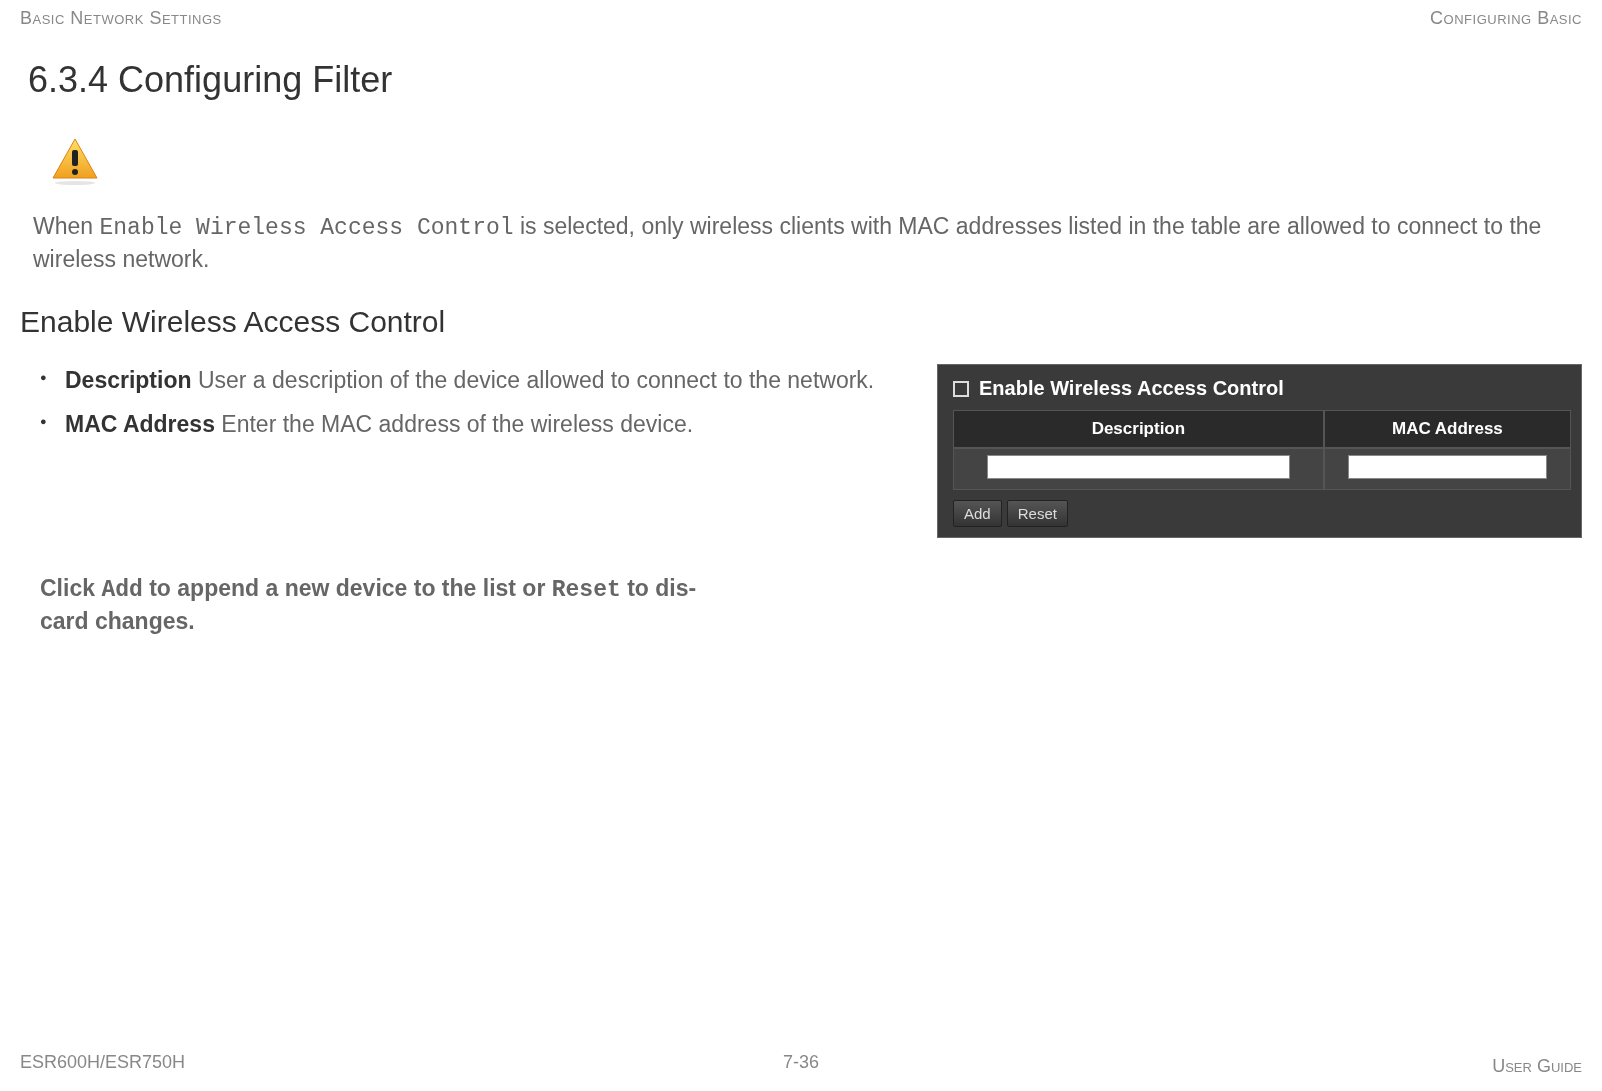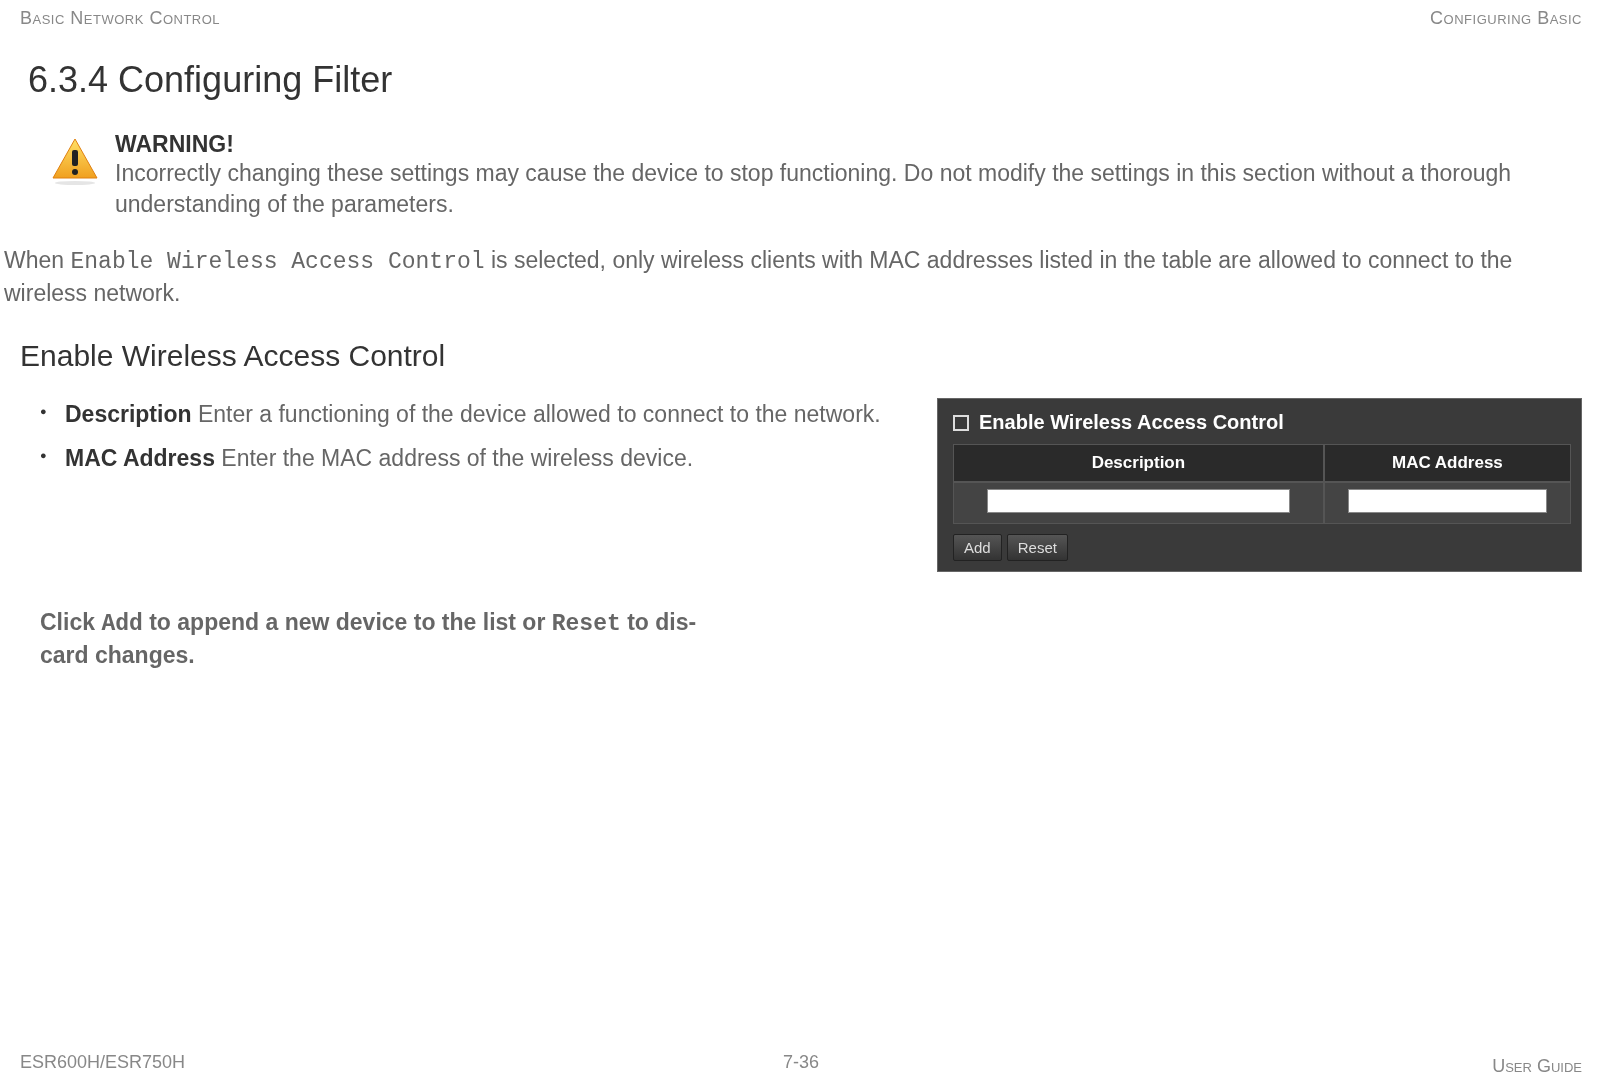--- a/index.html
+++ b/index.html
@@ -51,21 +51,21 @@
       font-size: 23px;
       color: #333;
       display: block;
     }
     .warning-body {
       font-size: 23px;
       color: #666;
       line-height: 1.35;
     }
     .intro-text {
-      padding: 15px 20px 0 4px;
+      padding: 15px 20px 0 33px;
       font-size: 23px;
       color: #666;
       line-height: 1.35;
     }
     .mono {
       font-family: 'Courier New', Courier, monospace;
       color: #666;
     }
     .section-title {
       font-size: 30px;
@@ -202,57 +202,53 @@
     }
     .footer-right {
       font-variant: small-caps;
       margin-top: 9px;
     }
   </style>
 </head>
 <body>
 
 <div class="header">
-  <span>Basic Network Control</span>
+  <span>Basic Network Settings</span>
   <span>Configuring Basic</span>
 </div>
 
 <h1 class="page-title">6.3.4 Configuring Filter</h1>
 
 <div class="warning-block">
   <div class="warning-icon">
     <svg viewBox="0 0 50 50" width="50" height="50">
       <defs>
         <linearGradient id="wg" x1="0" y1="0" x2="0" y2="1">
           <stop offset="0%" stop-color="#ffe066"></stop>
           <stop offset="100%" stop-color="#f0a020"></stop>
         </linearGradient>
       </defs>
       <path d="M25 3 L47 42 L3 42 Z" fill="url(#wg)" stroke="#e08010" stroke-width="1"></path>
       <rect x="22" y="14" width="6" height="16" rx="2" fill="#222"></rect>
       <circle cx="25" cy="36" r="3" fill="#222"></circle>
       <ellipse cx="25" cy="47" rx="20" ry="2" fill="#ccc" opacity="0.5"></ellipse>
     </svg>
   </div>
-  <div class="warning-text">
-    <span class="warning-label">WARNING!</span>
-    <span class="warning-body">Incorrectly changing these settings may cause the device to stop functioning. Do not modify the settings in this section without a thorough understanding of the parameters.</span>
-  </div>
 </div>
 
 <div class="intro-text">
   <span>When </span><span class="mono">Enable Wireless Access Control</span><span> is selected, only wireless clients with MAC addresses listed in the table are allowed to connect to the wireless network.</span>
 </div>
 
 <h2 class="section-title">Enable Wireless Access Control</h2>
 
 <div class="content-row">
   <ul class="bullets">
     <li>
-      <span class="bullet-term">Description</span><span>  Enter a functioning of the device allowed to connect to the network.</span>
+      <span class="bullet-term">Description</span><span>  User a description of the device allowed to connect to the network.</span>
     </li>
     <li>
       <span class="bullet-term">MAC Address</span><span>  Enter the MAC address of the wireless device.</span>
     </li>
   </ul>
 
   <div class="screenshot">
     <div class="ui-panel">
       <div class="ui-check-row">
         <div class="ui-checkbox"></div>

